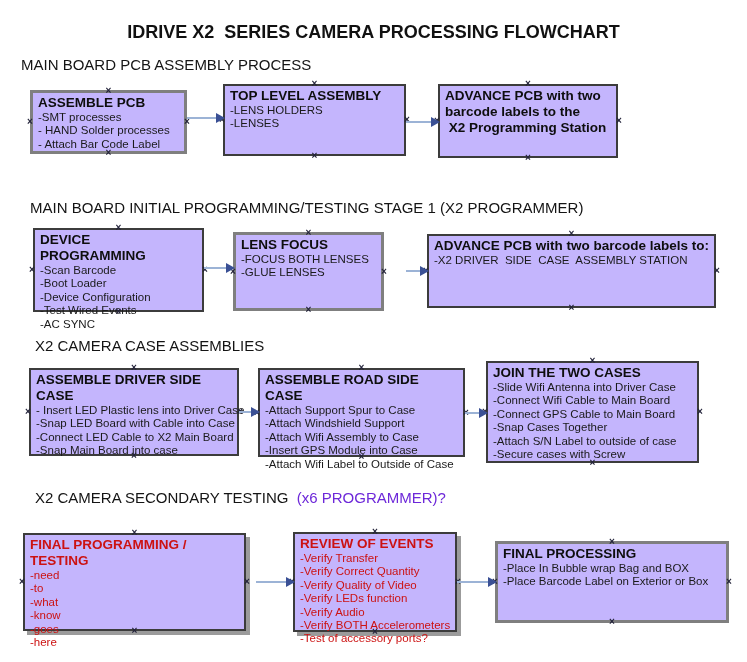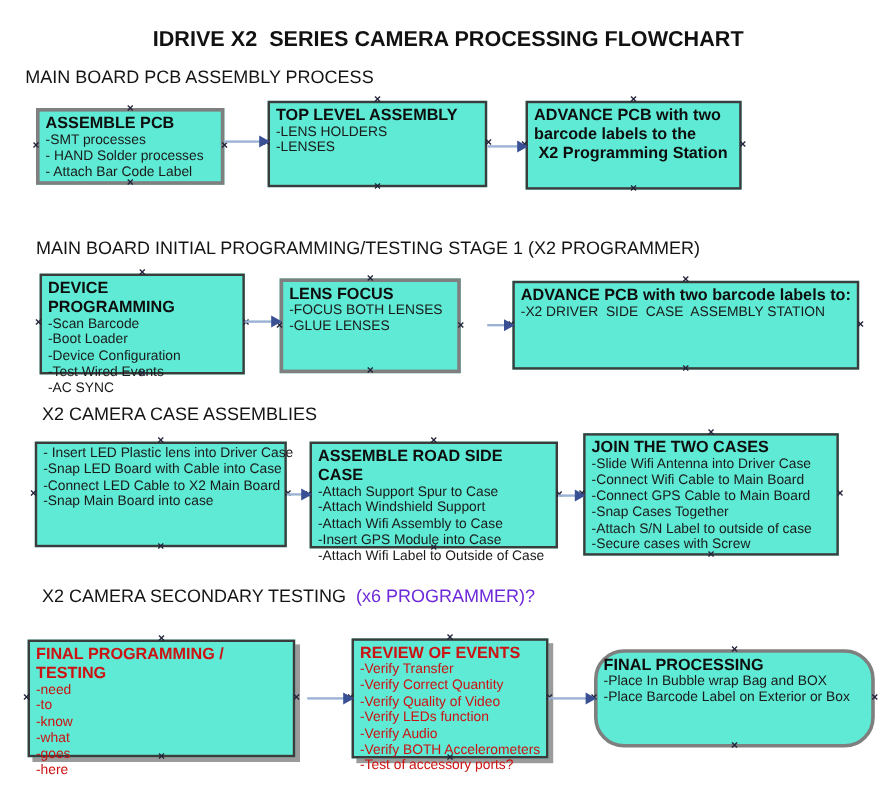--- a/index.html
+++ b/index.html
@@ -10,21 +10,21 @@
   .page-title{
     position:absolute;left:0;top:22px;width:100%;text-align:center;
     font-size:18px;font-weight:bold;color:#111;white-space:pre;
   }
   .sec-header{
     position:absolute;font-size:15px;font-weight:normal;color:#141414;white-space:pre;
   }
   .sec-header .red-part{color:#6d28d9;}
   .box{
     position:absolute;box-sizing:border-box;
-    background:#5eead4;border:2px solid #3c3c3c;
+    background:#c4b5fd;border:2px solid #3c3c3c;
     padding:2px 4px 0 5px;color:#1a1a1a;
   }
   .box.gray-border{border:3px solid #7f7f7f;}
   .box.shadow{box-shadow:4px 4px 0 #9b9b9b;}
   .box-title{
     font-size:13.5px;font-weight:bold;line-height:16px;color:#0e0e0e;white-space:pre-wrap;
   }
   .box-line{font-size:11.5px;line-height:13.4px;white-space:pre;}
   .red-box .box-title,.red-box .box-line{color:#cc1212;}
   .arrow{position:absolute;height:0;border-top:2px solid #9cb3d6;}
@@ -124,20 +124,21 @@
       <span class="cp l"></span>
       <span class="cp r"></span>
     </div>
 
   <div class="arrow" style="left:204px;top:267px;width:29px;"></div>
   <div class="arrow" style="left:406px;top:270px;width:21px;"></div>
 
   <div class="sec-header" style="left:35px;top:337px;">X2 CAMERA CASE ASSEMBLIES</div>
 
   <div class="box" style="left:29px;top:368px;width:210px;height:88px;">
+    <div class="box-title">ASSEMBLE DRIVER SIDE CASE</div>
     <div class="box-body">
         <div class="box-line">- Insert LED Plastic lens into Driver Case</div>
         <div class="box-line">-Snap LED Board with Cable into Case</div>
         <div class="box-line">-Connect LED Cable to X2 Main Board</div>
         <div class="box-line">-Snap Main Board into case</div>
       </div>
   <span class="cp t"></span>
       <span class="cp b"></span>
       <span class="cp l"></span>
       <span class="cp r"></span>
@@ -175,22 +176,22 @@
   <div class="arrow" style="left:239px;top:411px;width:19px;"></div>
   <div class="arrow" style="left:465px;top:412px;width:21px;"></div>
 
   <div class="sec-header" style="left:35px;top:489px;"><span>X2 CAMERA SECONDARY TESTING </span><span class="red-part"> (x6 PROGRAMMER)?</span></div>
 
   <div class="box red-box shadow" style="left:23px;top:533px;width:223px;height:98px;">
     <div class="box-title">FINAL PROGRAMMING / TESTING</div>
     <div class="box-body">
         <div class="box-line">-need</div>
         <div class="box-line">-to</div>
+        <div class="box-line">-what</div>
         <div class="box-line">-know</div>
-        <div class="box-line">-what</div>
         <div class="box-line">-goes</div>
         <div class="box-line">-here</div>
       </div>
   <span class="cp t"></span>
       <span class="cp b"></span>
       <span class="cp l"></span>
       <span class="cp r"></span>
     </div>
   <div class="box red-box shadow" style="left:293px;top:532px;width:164px;height:100px;">
     <div class="box-title">REVIEW OF EVENTS</div>
@@ -201,21 +202,21 @@
         <div class="box-line">-Verify LEDs function</div>
         <div class="box-line">-Verify Audio</div>
         <div class="box-line">-Verify BOTH Accelerometers</div>
         <div class="box-line">-Test of accessory ports?</div>
       </div>
   <span class="cp t"></span>
       <span class="cp b"></span>
       <span class="cp l"></span>
       <span class="cp r"></span>
     </div>
-  <div class="box gray-border" style="left:495px;top:541px;width:234px;height:82px;border-radius:25px;">
+  <div class="box gray-border" style="left:495px;top:541px;width:234px;height:82px;">
     <div class="box-title">FINAL PROCESSING</div>
     <div class="box-body">
         <div class="box-line">-Place In Bubble wrap Bag and BOX</div>
         <div class="box-line">-Place Barcode Label on Exterior or Box</div>
       </div>
   <span class="cp t"></span>
       <span class="cp b"></span>
       <span class="cp l"></span>
       <span class="cp r"></span>
     </div>

